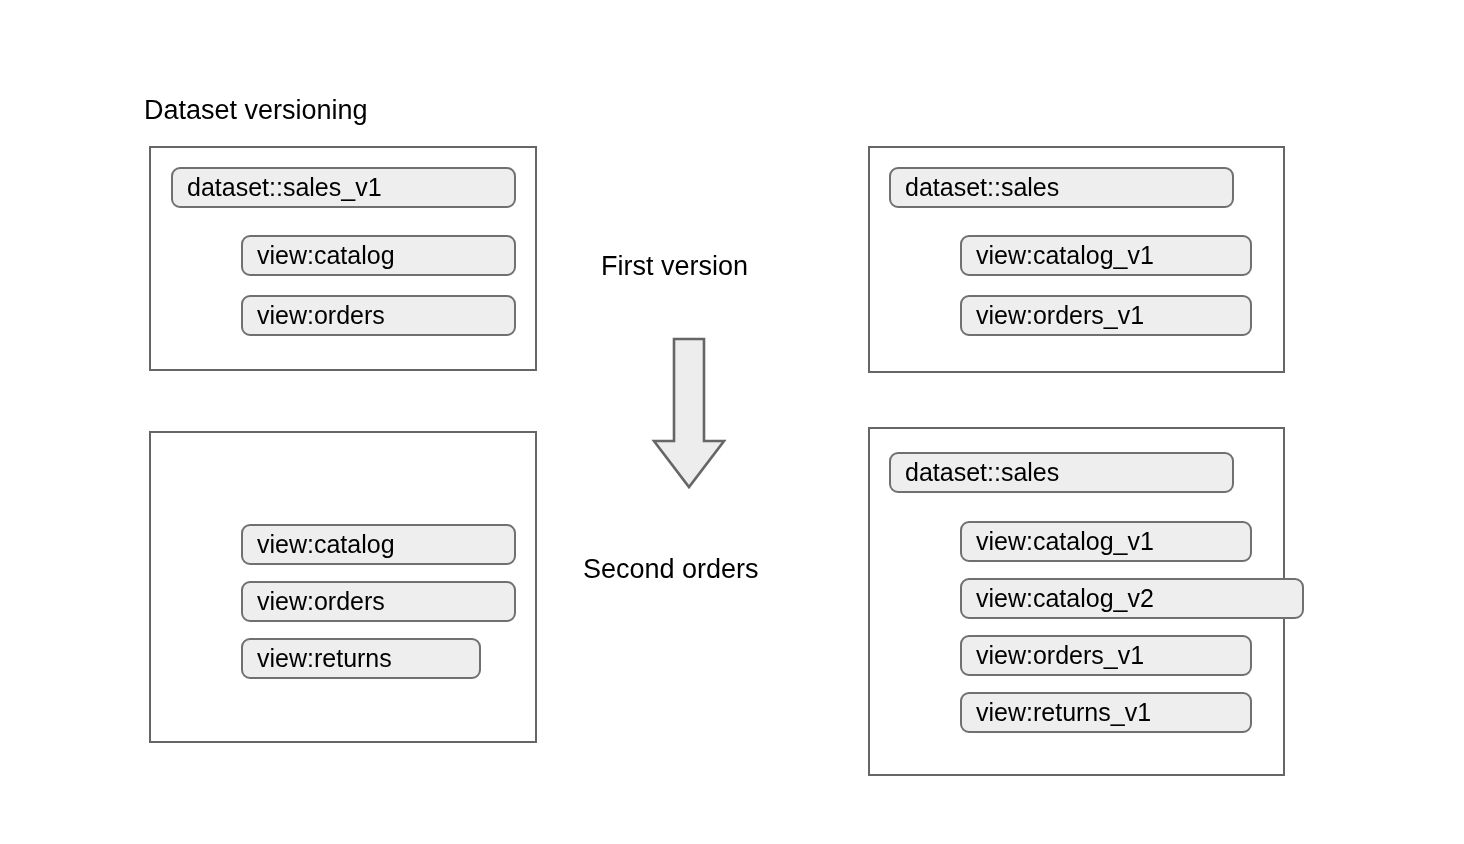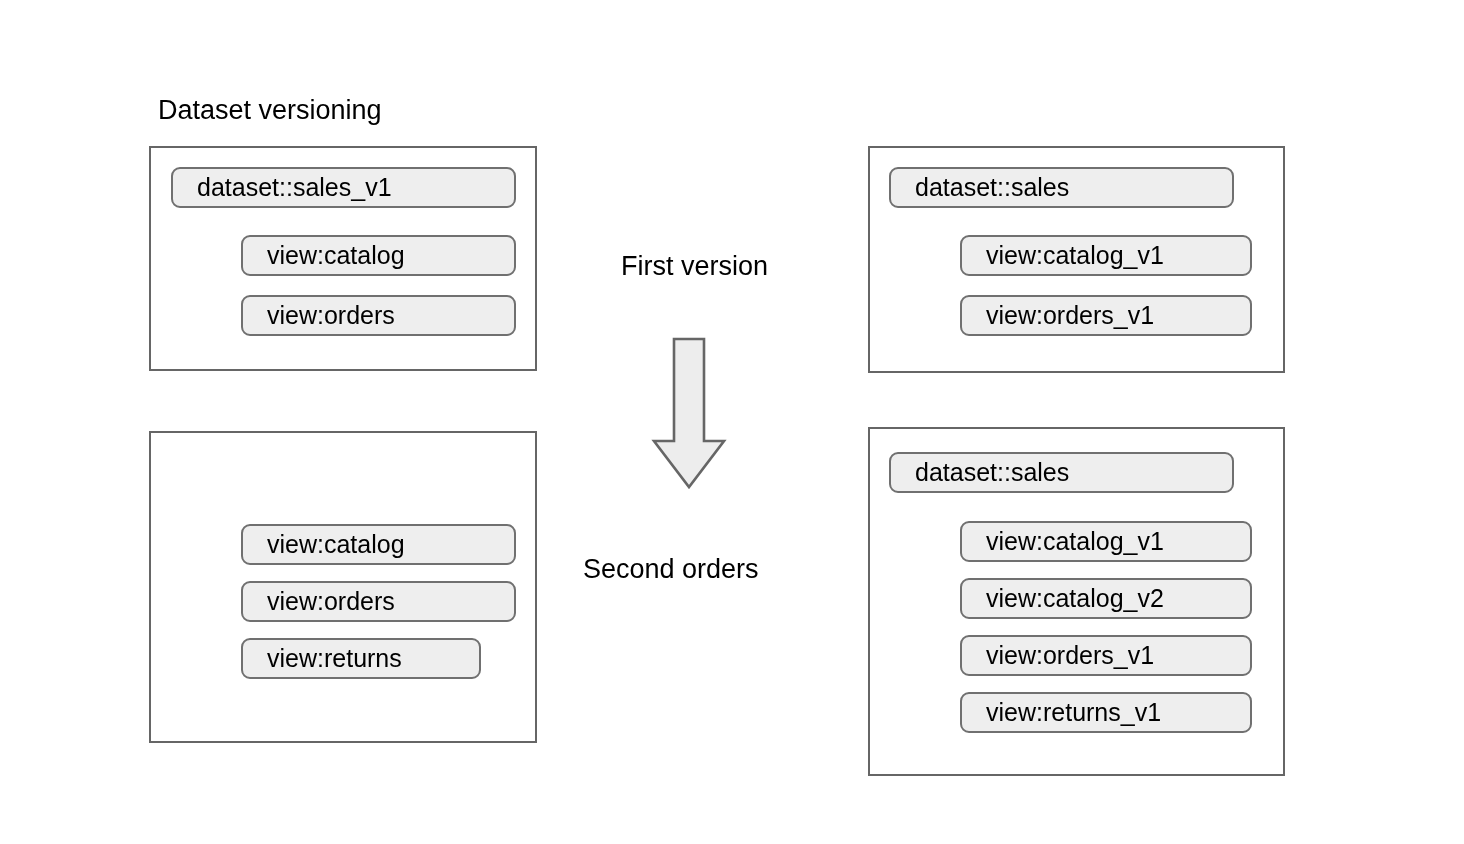--- a/index.html
+++ b/index.html
@@ -25,21 +25,21 @@
   }
 
   
   .col-title {
     position: absolute;
     font-size: 27px;
     line-height: 32px;
     color: #000;
     white-space: nowrap;
   }
-  #title-left  { left: 158px; top: 94px; }
+  #title-left  { left: 144px; top: 94px; }
   #title-right { left: 886px; top: 94px; }
 
   
   .group-box {
     position: absolute;
     box-sizing: border-box;
     background: #ffffff;
     border: 2px solid #666666;
   }
   #group-ds-v1 { left: 149px; top: 146px; width: 388px; height: 225px; }
@@ -51,21 +51,21 @@
   .pill {
     position: absolute;
     box-sizing: border-box;
     background: #eeeeee;
     border: 2px solid #707070;
     border-radius: 9px;
     height: 41px;
     line-height: 37px;
     font-size: 25px;
     color: #000000;
-    padding-left: 24px;
+    padding-left: 14px;
     white-space: nowrap;
     overflow: hidden;
   }
   .pill.dataset { }
   .pill.view { }
 
   
   #group-ds-v1 .pill.dataset { left: 20px;  top: 19px;  width: 345px; }
   #group-ds-v1 .view-0       { left: 90px;  top: 87px;  width: 275px; }
   #group-ds-v1 .view-1       { left: 90px;  top: 147px; width: 275px; }
@@ -75,34 +75,34 @@
   #group-ds-v2 .view-1       { left: 90px;  top: 148px; width: 275px; }
   #group-ds-v2 .view-2       { left: 90px;  top: 205px; width: 240px; }
 
   
   #group-vw-v1 .pill.dataset { left: 19px;  top: 19px;  width: 345px; }
   #group-vw-v1 .view-0       { left: 90px;  top: 87px;  width: 292px; }
   #group-vw-v1 .view-1       { left: 90px;  top: 147px; width: 292px; }
 
   #group-vw-v2 .pill.dataset { left: 19px;  top: 23px;  width: 345px; }
   #group-vw-v2 .view-0       { left: 90px;  top: 92px;  width: 292px; }
-  #group-vw-v2 .view-1       { left: 90px;  top: 149px; width: 292px; }
+  #group-vw-v2 .view-1       { left: 90px;  top: 149px; width: 344px; }
   #group-vw-v2 .view-2       { left: 90px;  top: 206px; width: 292px; }
   #group-vw-v2 .view-3       { left: 90px;  top: 263px; width: 292px; }
 
   
   .center-label {
     position: absolute;
     font-size: 27px;
     line-height: 32px;
     color: #000;
     white-space: nowrap;
     text-align: center;
   }
-  #label-first  { left: 621px; top: 250px; }
+  #label-first  { left: 601px; top: 250px; }
   #label-second { left: 583px; top: 553px; }
 
   
   #version-arrow {
     position: absolute;
     left: 650px;
     top: 335px;
     width: 78px;
     height: 158px;
   }

